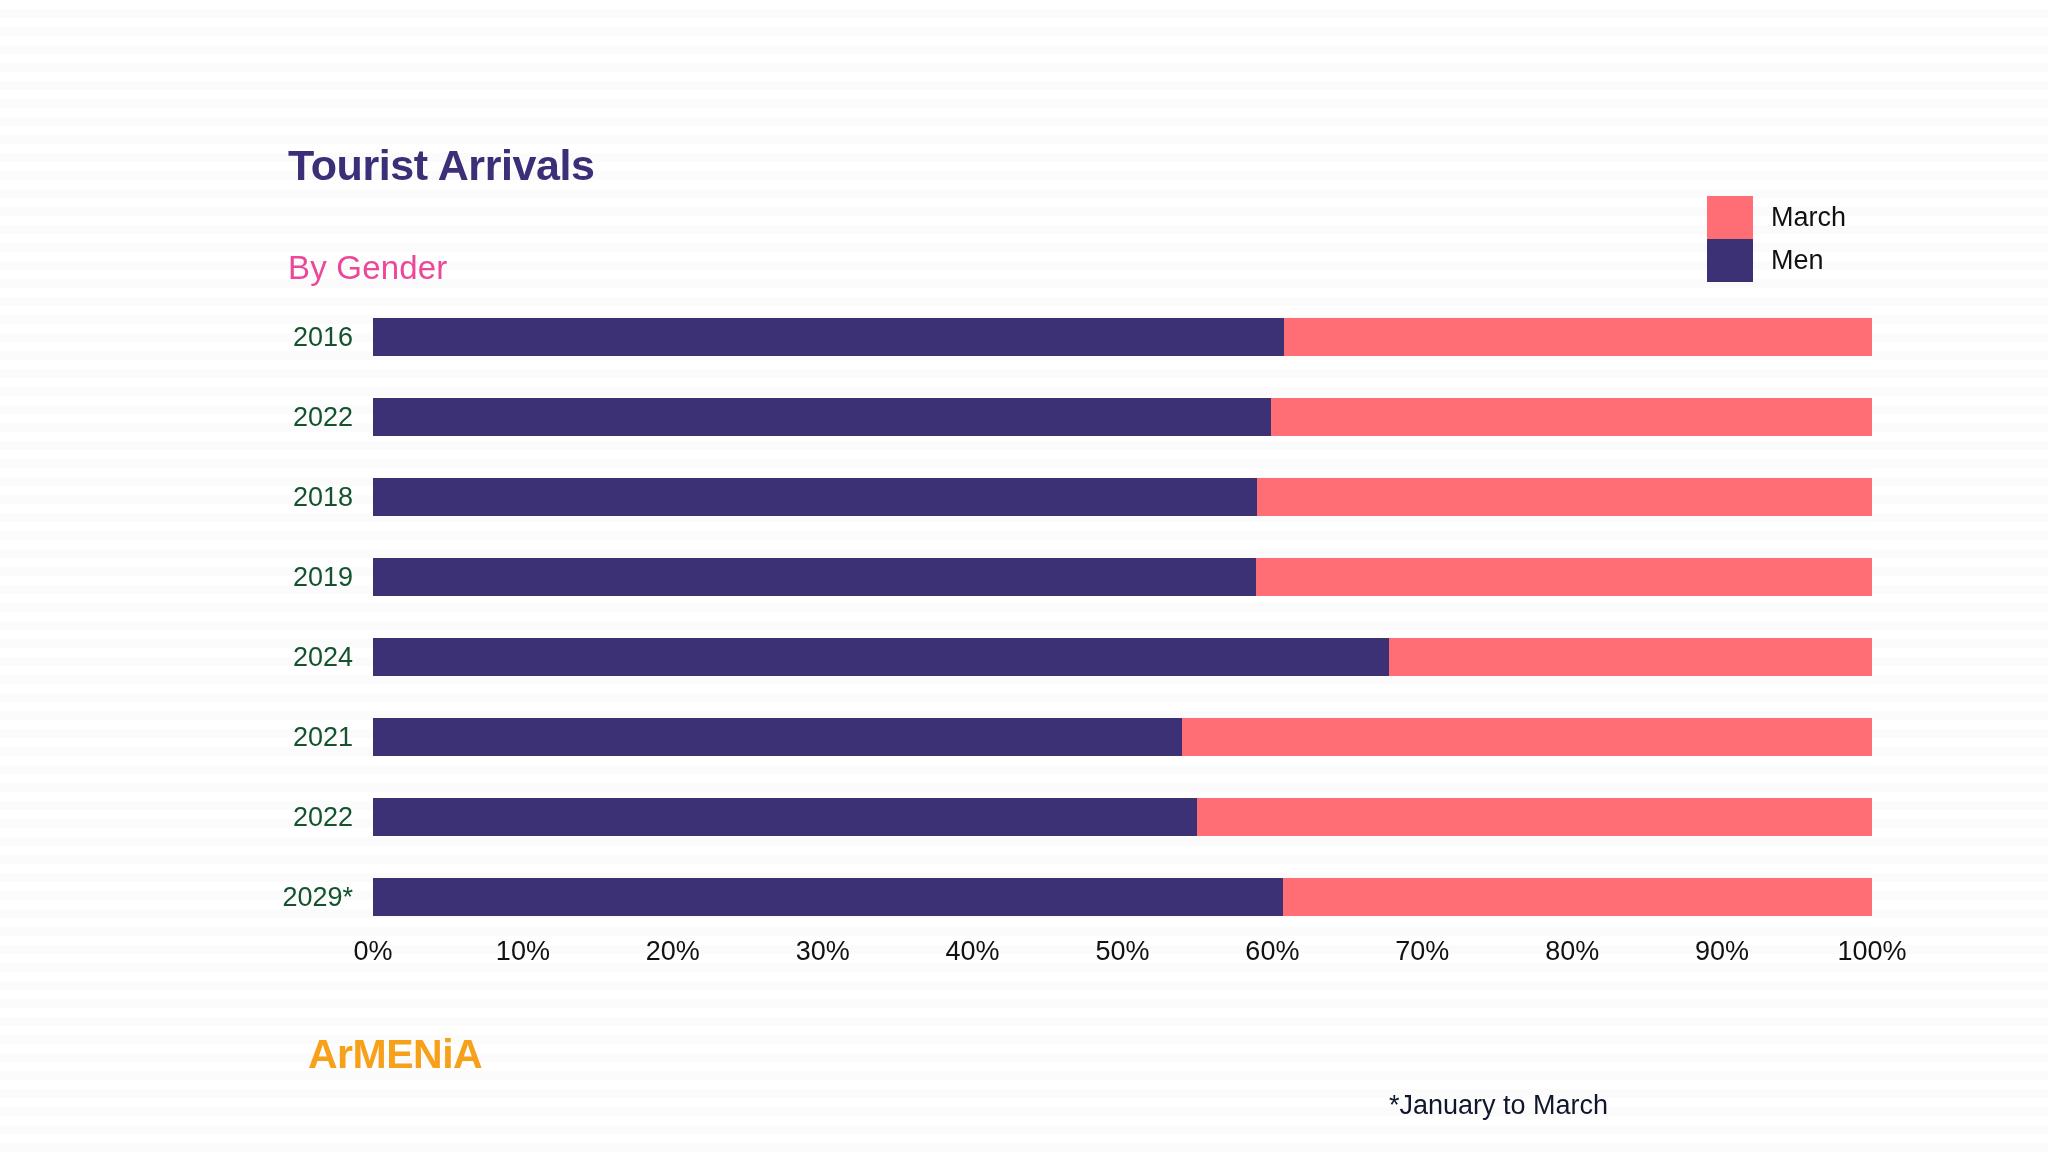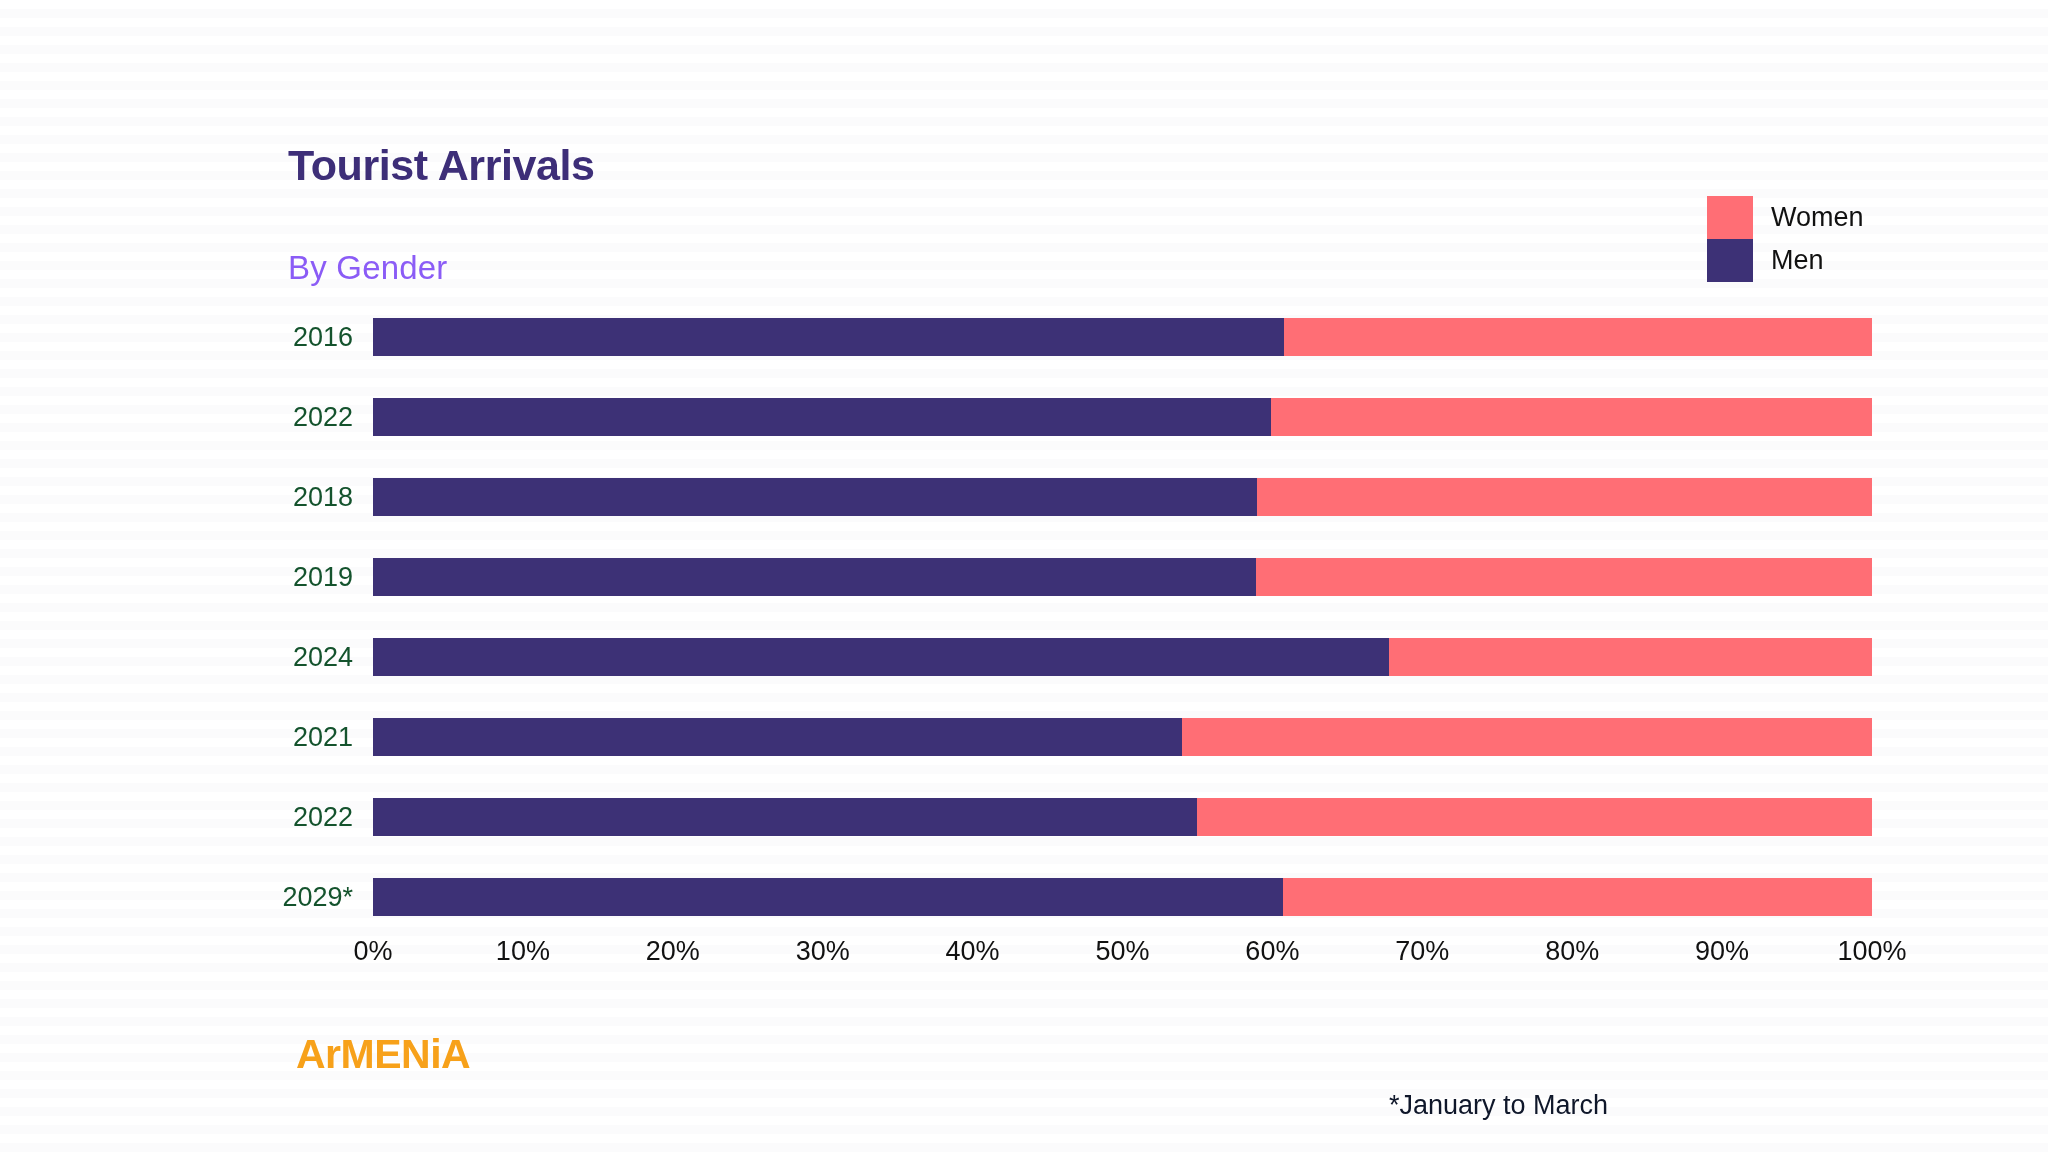--- a/index.html
+++ b/index.html
@@ -43,21 +43,21 @@
     white-space: nowrap;
   }
 
   .chart-subtitle {
     position: absolute;
     left: 288px;
     top: 249px;
     font-size: 33px;
     font-weight: normal;
     letter-spacing: 0.2px;
-    color: #8b5cf6;
+    color: #ec4899;
     white-space: nowrap;
     text-align: center;
   }
 
   
   .legend {
     position: absolute;
     left: 1707px;
     top: 196px;
     display: flex;
@@ -118,21 +118,21 @@
     transform: translateX(-50%);
     font-size: 27px;
     color: #111111;
     white-space: nowrap;
     line-height: 1;
   }
 
   
   #logo {
     position: absolute;
-    left: 296px;
+    left: 308px;
     top: 1026px;
     display: flex;
     align-items: flex-start;
   }
   .logo-armenia {
     font-size: 41px;
     font-weight: bold;
     color: #F7A11A;
     letter-spacing: -0.5px;
     line-height: 1;
@@ -172,21 +172,21 @@
 <body>
 
 <div id="stage">
 
   <div class="chart-title">Tourist Arrivals</div>
   <div class="chart-subtitle">By Gender</div>
 
   <div class="legend" id="legend">
       <div class="legend-row">
         <span class="legend-swatch" style="background: rgb(255, 110, 117);"></span>
-        <span class="legend-label">Women</span>
+        <span class="legend-label">March</span>
       </div>
       <div class="legend-row">
         <span class="legend-swatch" style="background: rgb(61, 49, 118);"></span>
         <span class="legend-label">Men</span>
       </div>
     </div>
 
   <div id="plot">
       <div class="bar-row" style="top: 0px;">
         <div class="seg-men" style="width: 911.392px; background: rgb(61, 49, 118);"></div>

